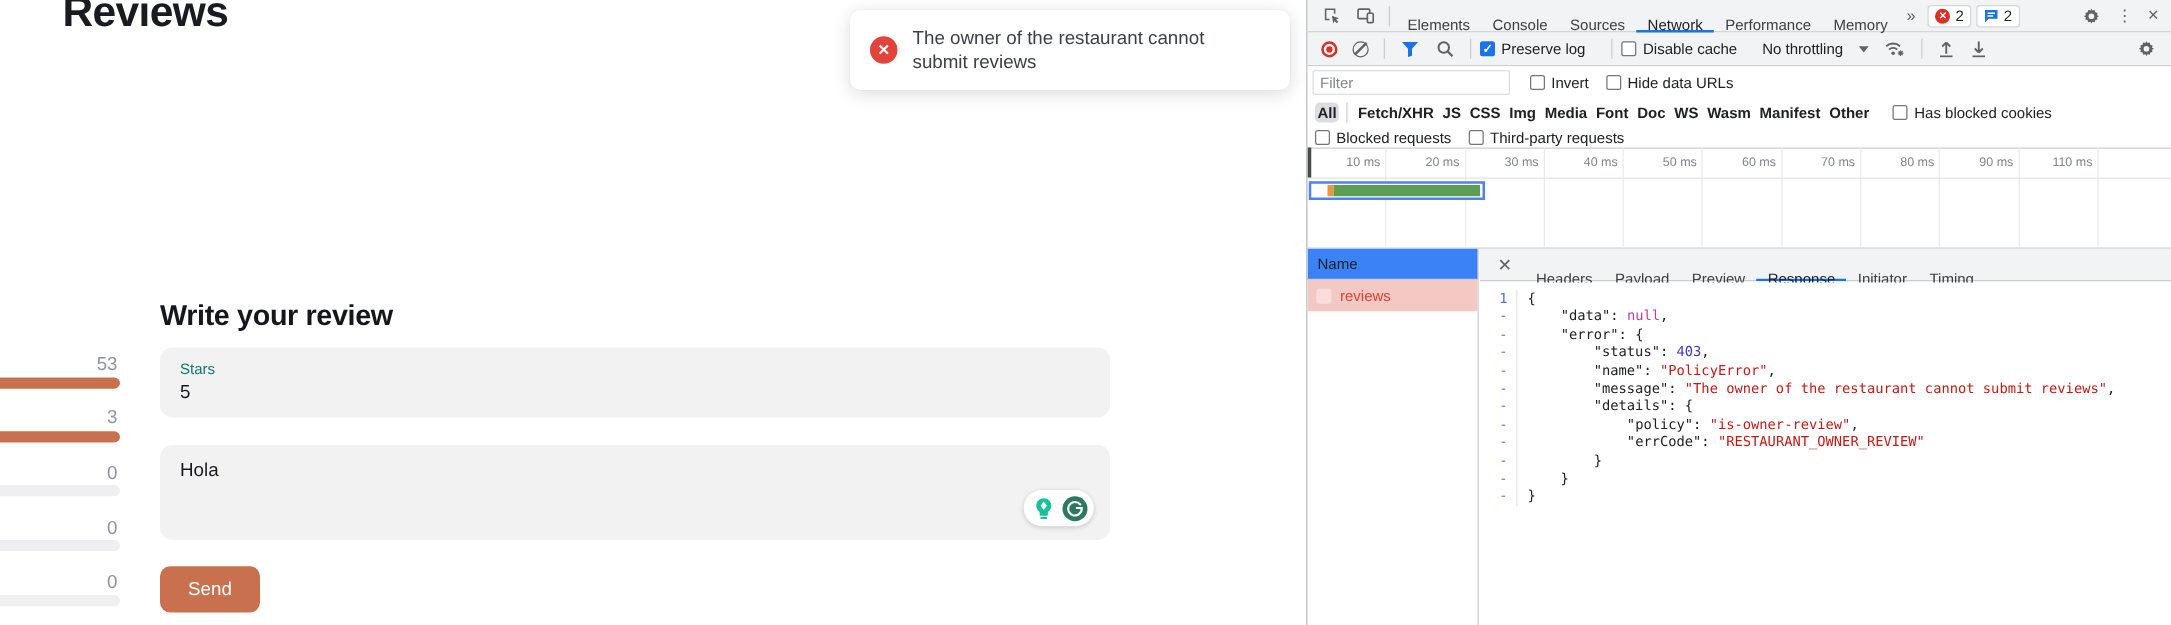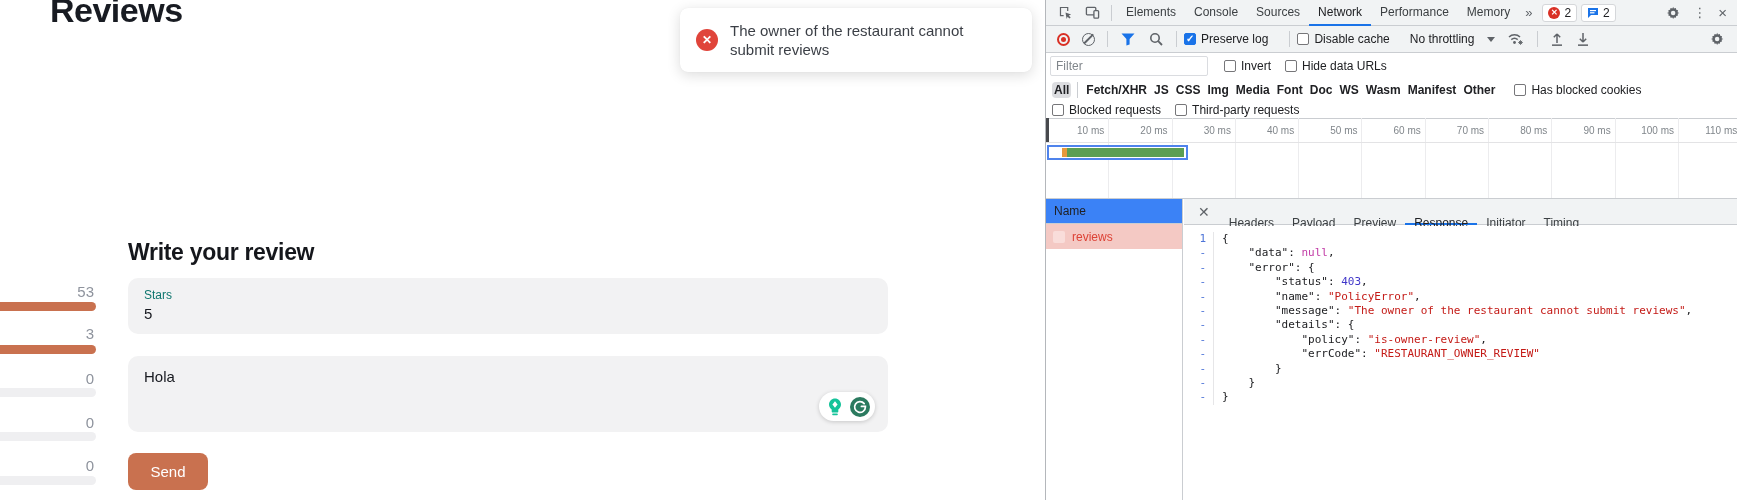--- a/index.html
+++ b/index.html
@@ -34,21 +34,21 @@
                box-shadow:0 1px 4px rgba(0,0,0,.18); display:flex; align-items:center; justify-content:center; gap:3px; }
   .gram-icn { width:22px; height:22px; display:block; cursor:pointer; }
   .send-btn { position:absolute; left:128px; top:453px; width:80px; height:37px; background:#c9714f; border:none; border-radius:8px;
               color:#fff; font-size:15px; font-weight:500; font-family:"Liberation Sans", sans-serif; cursor:pointer; }
 
   
   .devtools { position:absolute; left:1045px; top:0; width:692px; height:500px; background:#fff; border-left:1px solid #b4b7bb;
               font-size:12px; color:#202124; overflow:hidden; }
   .dt-row { display:flex; align-items:center; background:#f1f3f4; border-bottom:1px solid #cacdd1; }
   .dt-tabsbar { height:26px; padding:0 4px 0 6px; }
-  .dt-tab { padding:0 9px; line-height:24px; height:26px; color:#3c4043; cursor:pointer; }
+  .dt-tab { padding:8px 9px; line-height:24px; height:26px; color:#3c4043; cursor:pointer; }
   .dt-tab.sel { color:#202124; box-shadow:inset 0 -2px 0 #1a73e8; }
   .dt-more { color:#5f6368; font-size:13px; padding:0 6px; cursor:pointer; }
   .badge-box { display:flex; align-items:center; gap:4px; background:#fff; border:1px solid #d5d7da; border-radius:3px;
                padding:1px 5px; margin-left:4px; cursor:pointer; }
   .badge-count { font-size:12px; color:#202124; }
   .err-circ { width:12px; height:12px; border-radius:50%; background:#d93025; color:#fff; font-size:8px; font-weight:700;
               display:flex; align-items:center; justify-content:center; }
   .icon-btn { color:#5f6368; padding:0 6px; cursor:pointer; display:flex; align-items:center; }
   .vdiv { width:1px; height:16px; background:#cacdd1; margin:0 5px; flex:none; }
   .sp { flex:1; }
@@ -314,21 +314,20 @@
     <div class="dt-grid" id="timeline">
         <div class="grid-cell">10 ms</div>
         <div class="grid-cell">20 ms</div>
         <div class="grid-cell">30 ms</div>
         <div class="grid-cell">40 ms</div>
         <div class="grid-cell">50 ms</div>
         <div class="grid-cell">60 ms</div>
         <div class="grid-cell">70 ms</div>
         <div class="grid-cell">80 ms</div>
         <div class="grid-cell">90 ms</div>
-        <div class="grid-cell">100 ms</div>
         <div class="grid-cell">110 ms</div>
       </div>
     <div class="ruler-line"></div>
     <div class="scrubber"></div>
     <div class="wf-row">
       <span class="wf-seg" style="left:1px;width:12px;background:#fff;"></span>
       <span class="wf-seg" style="left:13px;width:5px;background:#e8993c;"></span>
       <span class="wf-seg" style="left:18px;width:117px;background:#5c9e53;"></span>
     </div>
 

